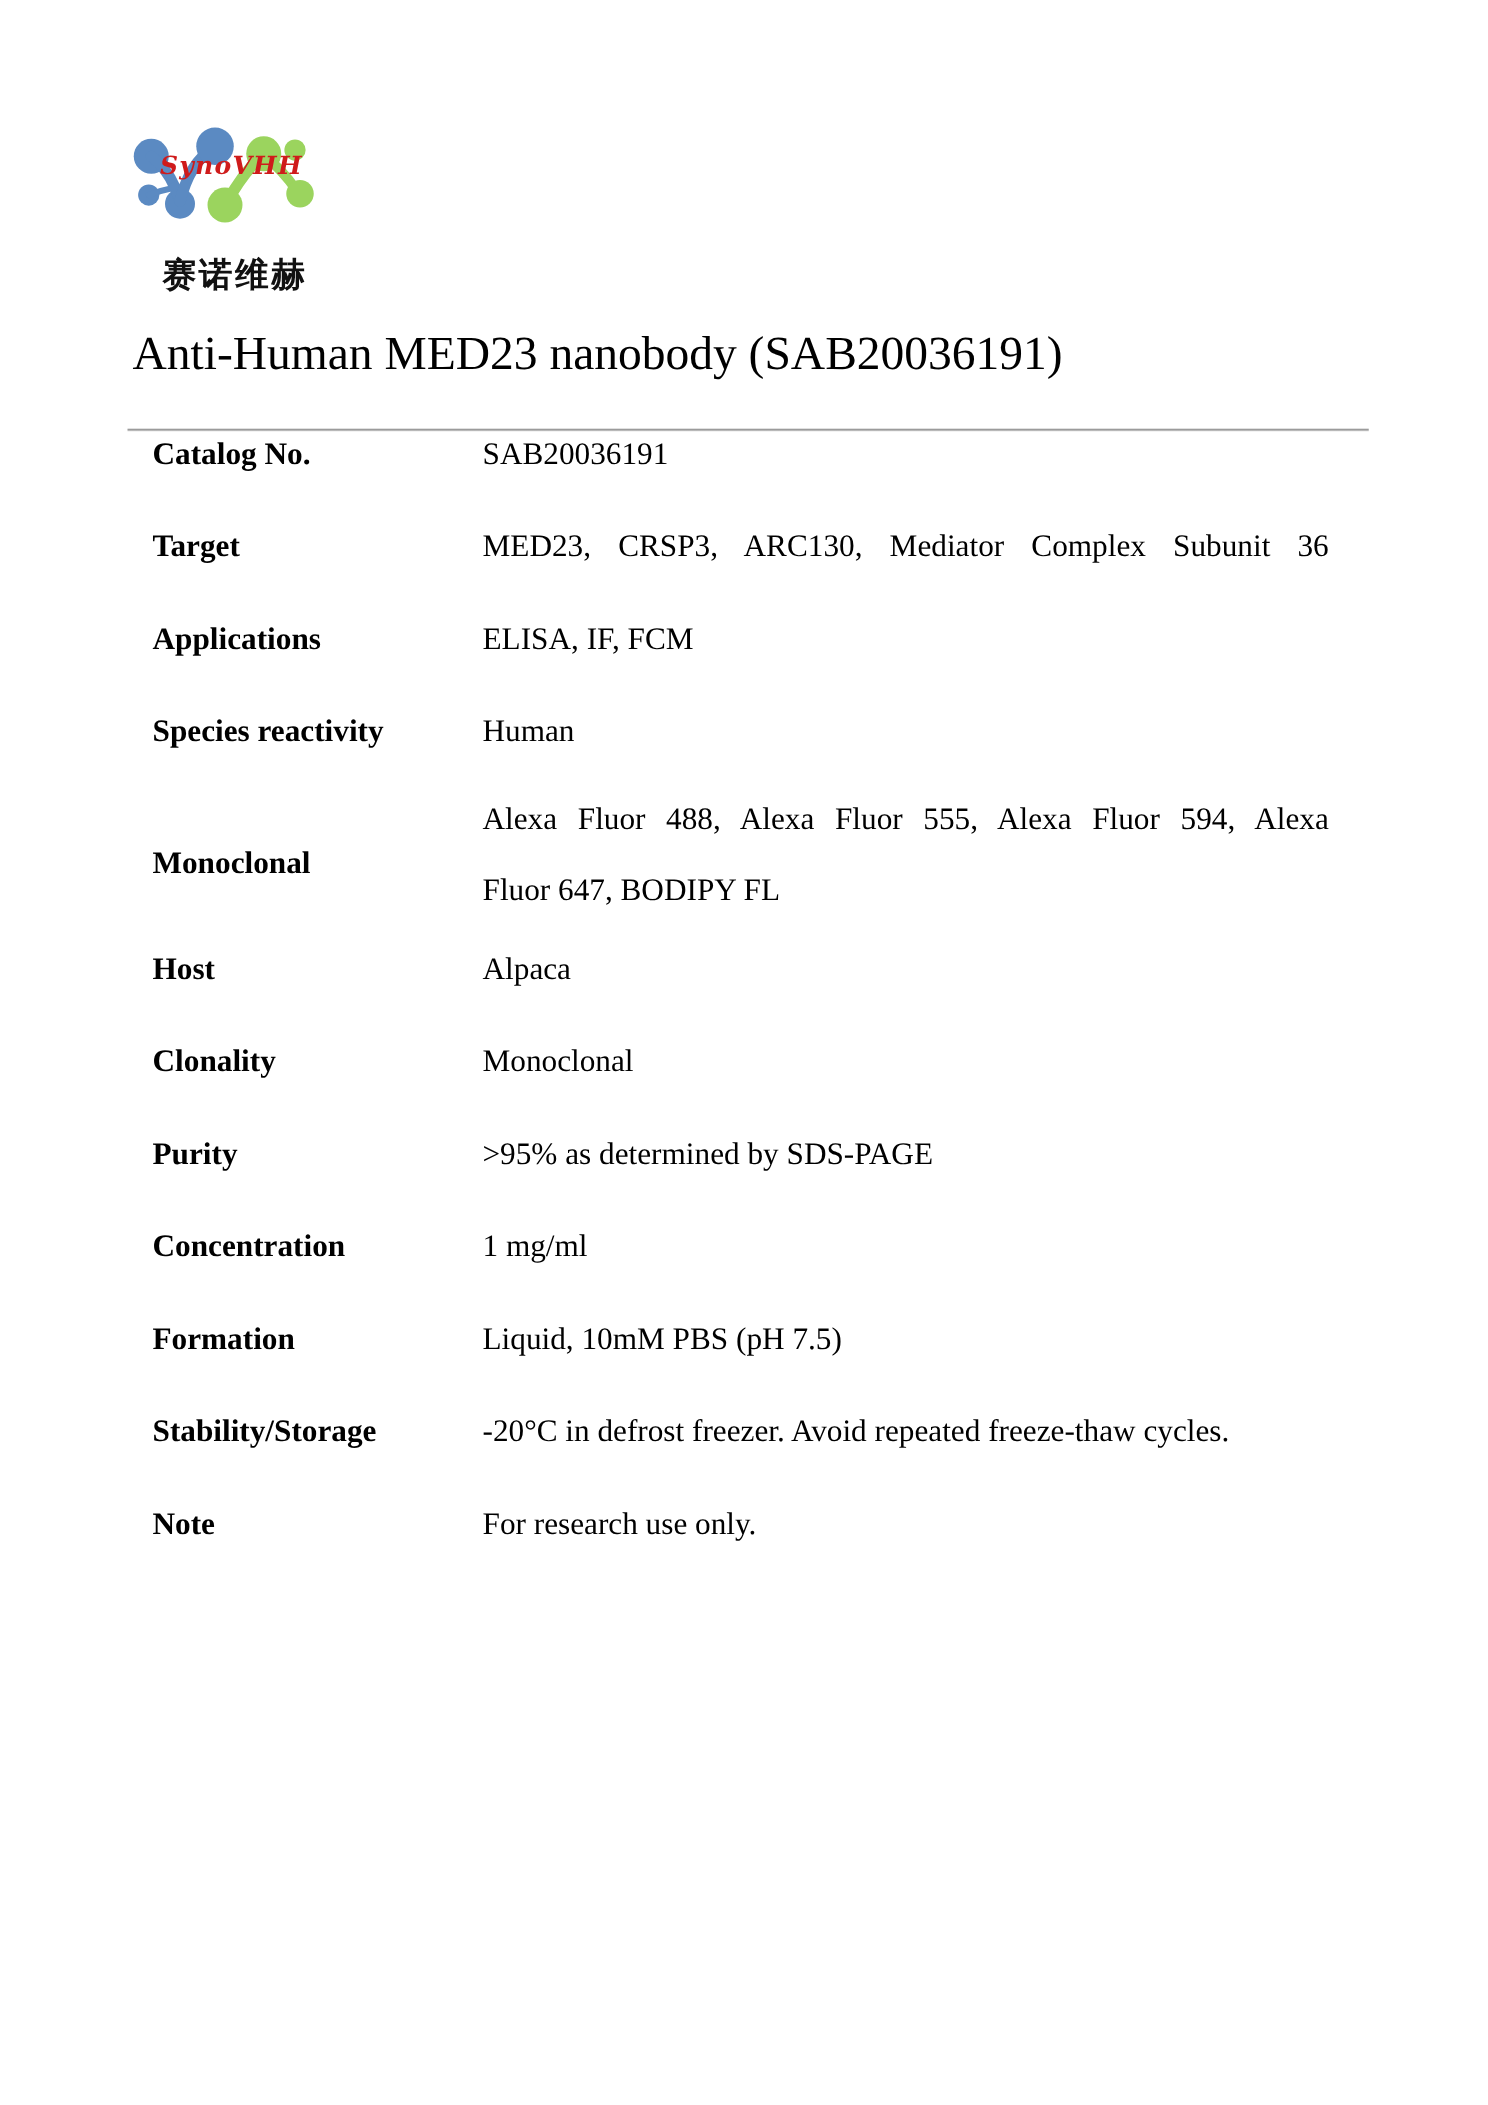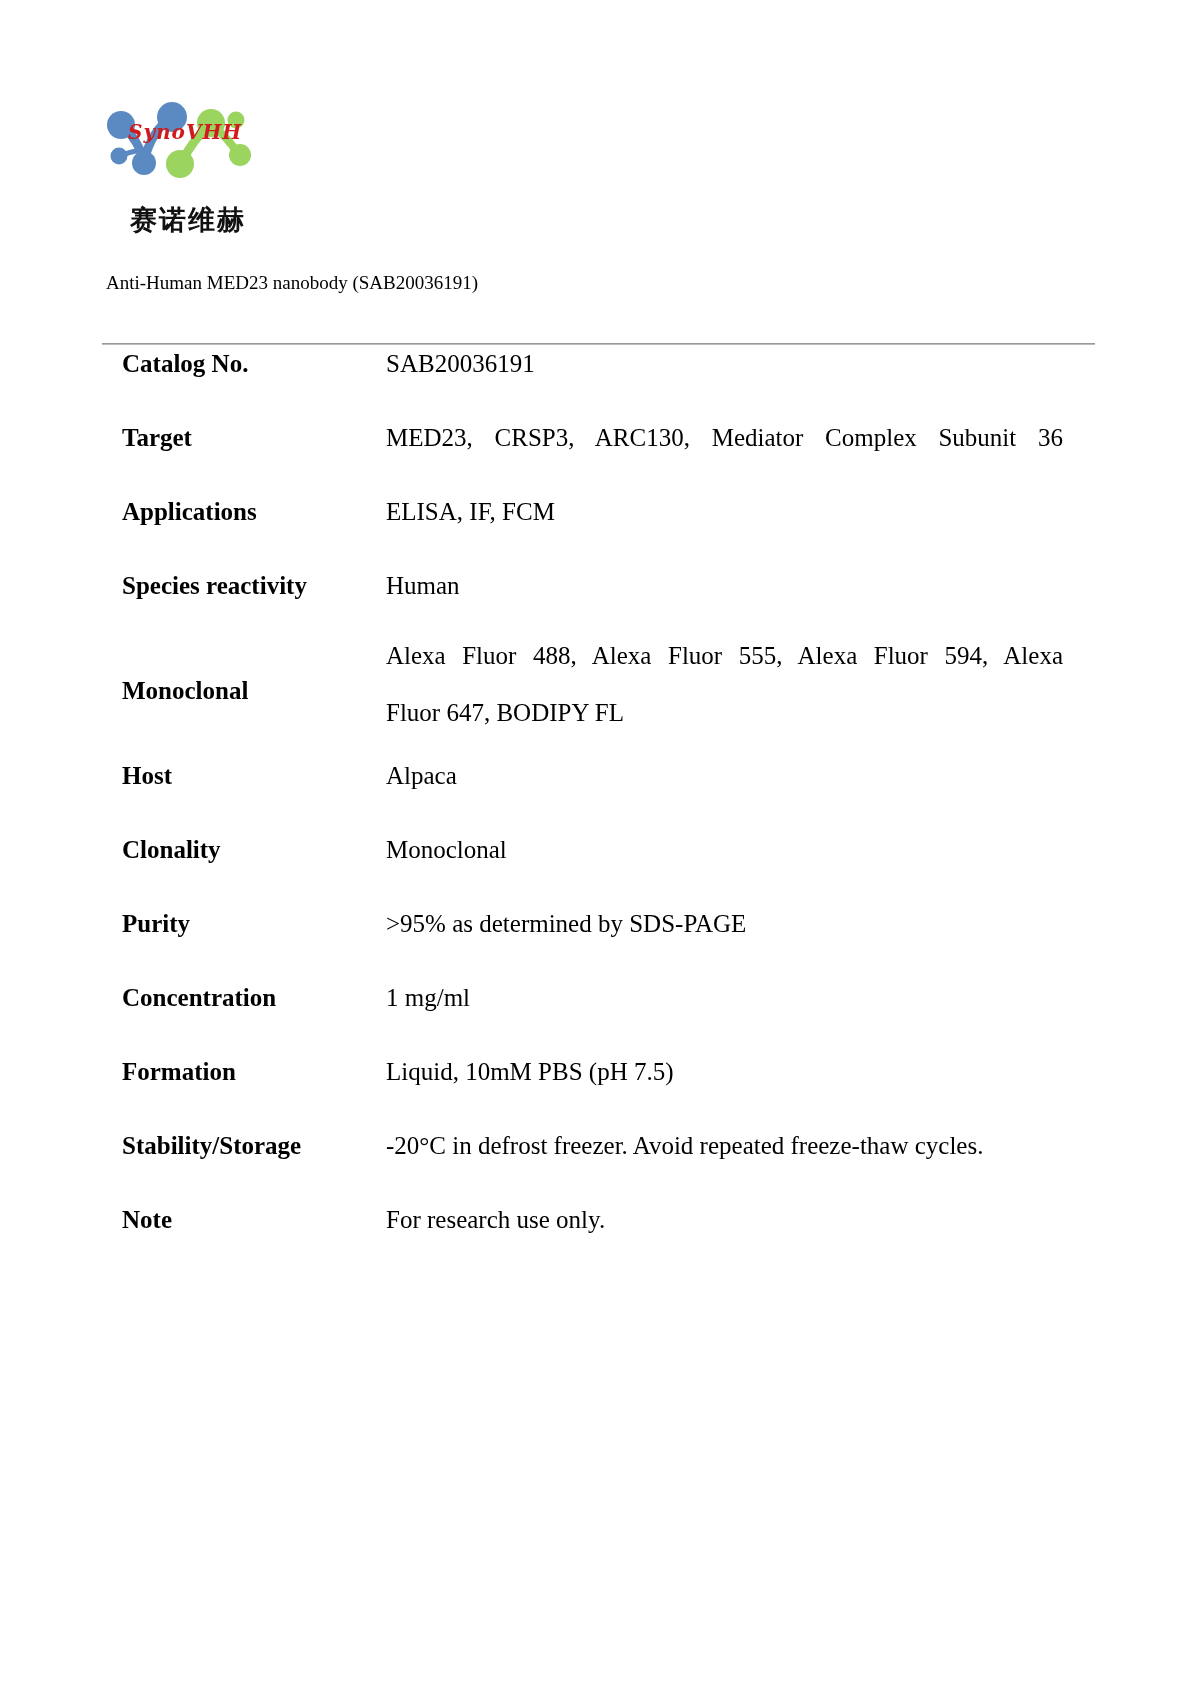--- a/index.html
+++ b/index.html
@@ -31,21 +31,21 @@
     font-family:"DejaVu Sans", sans-serif;
     font-size:27px; font-weight:600;
     letter-spacing:2px; color:#111;
     white-space:nowrap;
     margin-top:20px;
   }
 
   
   .page-title {
     position:absolute; left:106px; top:264px;
-    font-size:19px; line-height:38px;
+    font-size:38px; line-height:38px;
     font-weight:normal; margin:0;
     white-space:nowrap;
   }
   .divider {
     position:absolute; left:102px; top:343px;
     width:993px; height:2px;
     background:linear-gradient(to bottom, #858585, #cfcfcf);
   }
 
   

